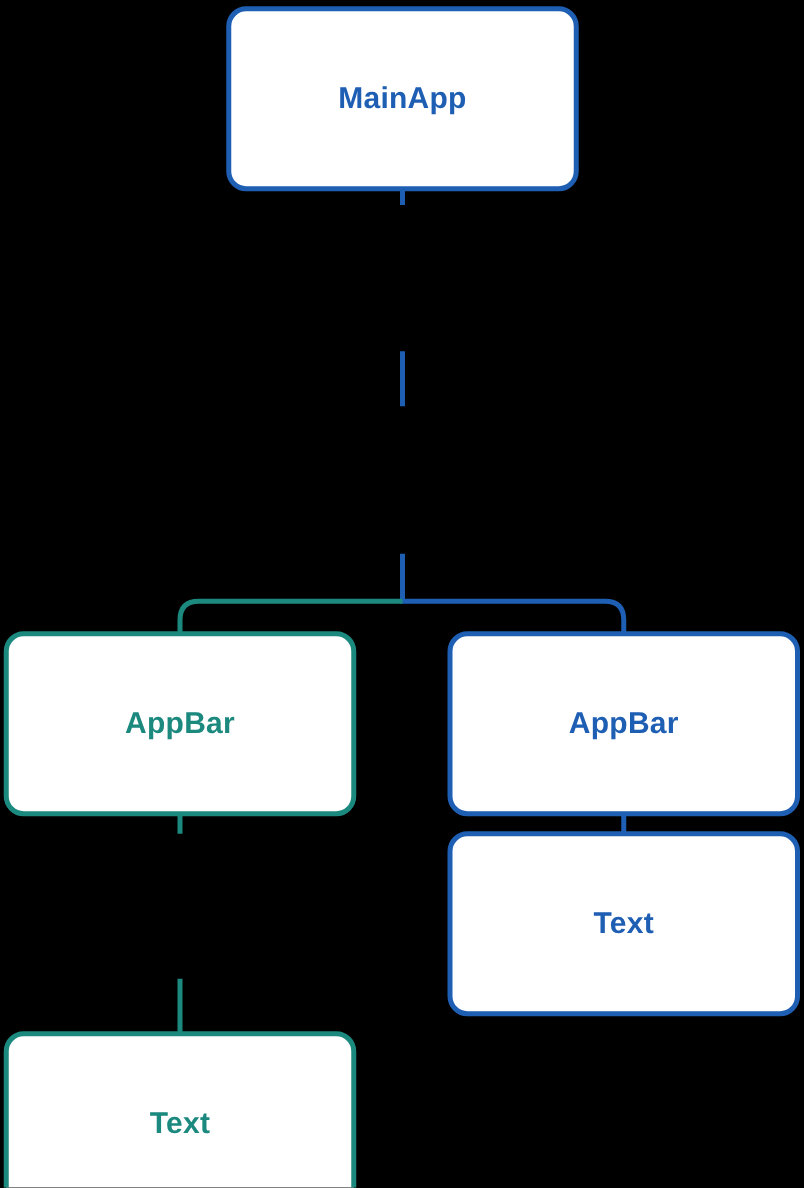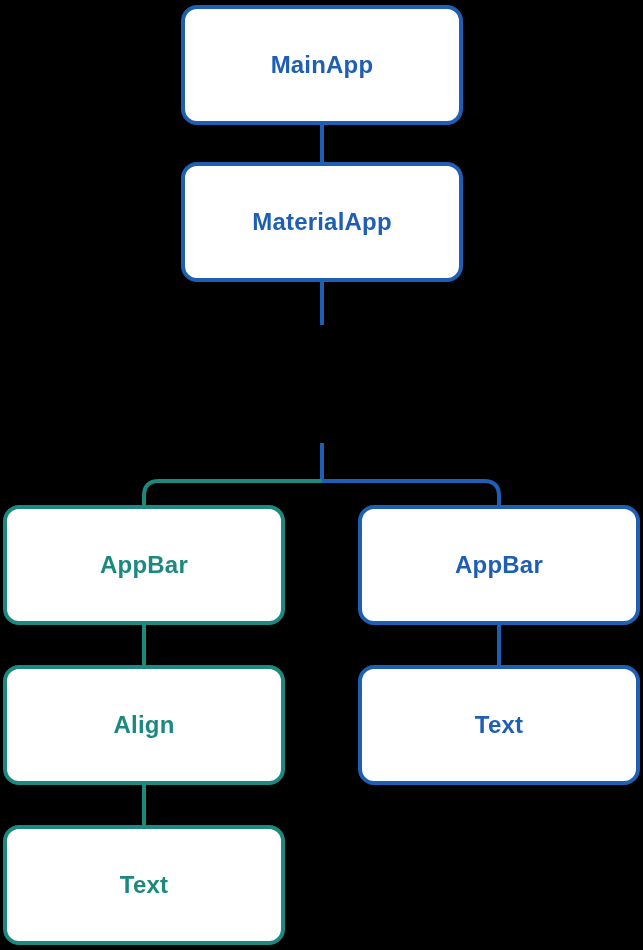--- a/index.html
+++ b/index.html
@@ -10,21 +10,21 @@
     background:var(--bg,#000);
     overflow:hidden;
     font-family:"Liberation Sans",sans-serif;
   }
   .edges{position:absolute;left:0;top:0;}
   .edges path{fill:none;stroke-width:4px;stroke-linecap:butt;}
   .edges path[data-variant="blue"]{stroke:var(--blue,#1e5fb4);}
   .edges path[data-variant="teal"]{stroke:var(--teal,#1c897f);}
   .node{
     position:absolute;
-    width:282px;height:120px;
+    width:282px;height:148px;
     box-sizing:border-box;
     border:4px solid;
     border-radius:16px;
     background:var(--node-fill,#fff);
     display:flex;align-items:center;justify-content:center;
   }
   .node[data-variant="blue"]{border-color:var(--blue,#1e5fb4);color:var(--blue,#1e5fb4);}
   .node[data-variant="teal"]{border-color:var(--teal,#1c897f);color:var(--teal,#1c897f);}
   .node-label{font-size:24px;font-weight:700;letter-spacing:.2px;}
 </style>
@@ -47,36 +47,30 @@
 
     <path d="M144 783 V827" data-variant="teal"></path>
 
     <path d="M499 623 V667" data-variant="blue"></path>
   </svg>
 
   <div class="node" style="left:181px;top:5px" data-variant="blue">
     <span class="node-label">MainApp</span>
   </div>
 
-  <div class="node" style="left:181px;top:162px" data-variant="blue">
-    <span class="node-label">MaterialApp</span>
-  </div>
 
 
   <div class="node" style="left:3px;top:505px" data-variant="teal">
     <span class="node-label">AppBar</span>
   </div>
 
   <div class="node" style="left:358px;top:505px" data-variant="blue">
     <span class="node-label">AppBar</span>
   </div>
 
-  <div class="node" style="left:3px;top:665px" data-variant="teal">
-    <span class="node-label">Align</span>
-  </div>
 
   <div class="node" style="left:3px;top:825px" data-variant="teal">
     <span class="node-label">Text</span>
   </div>
 
   <div class="node" style="left:358px;top:665px" data-variant="blue">
     <span class="node-label">Text</span>
   </div>
 
 </div>

